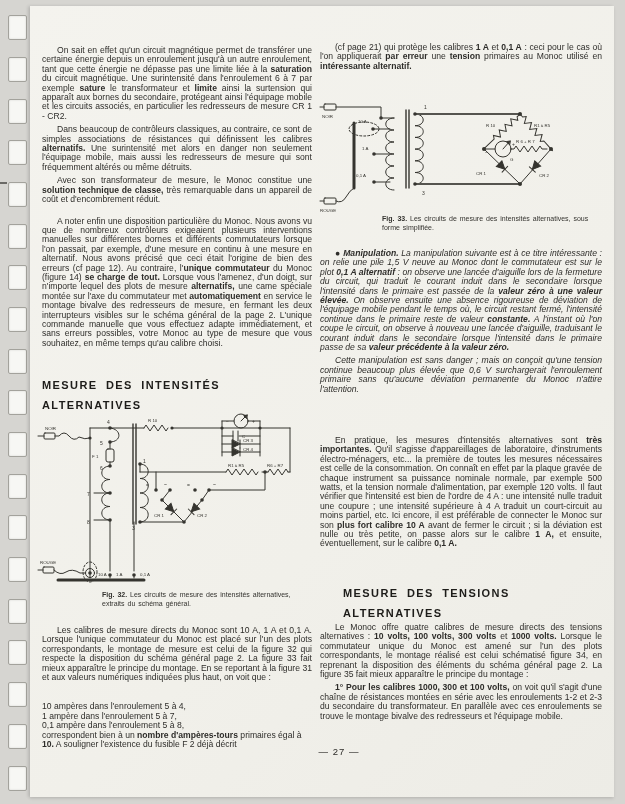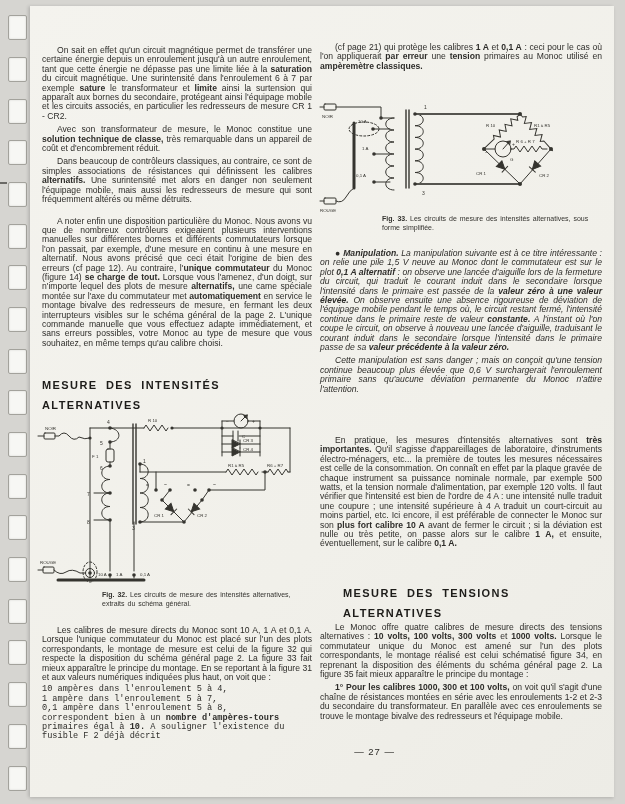--- a/index.html
+++ b/index.html
@@ -19,33 +19,33 @@
     background:#f7f7f4;border:1px solid #a3a29c;border-radius:2px;
     box-shadow:inset 0 0 2px rgba(0,0,0,.15);
   }
   .margin-mark{position:absolute;left:0;top:182px;width:7px;height:2px;background:#6b6a66;}
   
   .block{position:absolute;}
   .body{font-size:8.6px;line-height:9.4px;text-align:justify;margin:0 0 4px 0;text-indent:15px;}
   .body.nogap{margin-bottom:0;}
   .gap-top{margin-top:12px;}
   .line{font-size:8.6px;line-height:9.4px;margin:0;text-indent:0;text-align:left;}
-  .list-block{margin-top:3px;font-family:Liberation Mono, monospace;}
+  .list-block{margin-top:20px;}
   .ital{font-style:italic;}
   .b{font-weight:bold;}
   h2.sec{
     font-size:11px;font-weight:bold;letter-spacing:1.4px;word-spacing:4px;
     line-height:20px;margin:0;color:#1d1c19;
   }
   .fig-caption{
     font-size:7px;line-height:8.8px;text-align:left;color:#34332f;
     word-spacing:1px;
   }
   .page-number{
-    position:absolute;left:253px;top:740px;width:112px;text-align:right;
+    position:absolute;left:253px;top:740px;width:112px;text-align:center;
     font-size:9.5px;color:#2b2a27;letter-spacing:1px;
   }
   svg text{font-family:"Liberation Sans",sans-serif;fill:#35342f;}
   .lbl{font-size:5px;}
   .lbl-sm{font-size:4.4px;}
   
   .lc-text1{left:12px;top:40px;width:270px;}
   .lc-head {left:12px;top:369px;width:245px;}
   .fig32   {left:6px; top:406px;}
   .cap32   {left:72px;top:585px;width:212px;}
@@ -83,22 +83,22 @@
     <div class="hole" style="top:682px"></div>
     <div class="hole" style="top:724px"></div>
     <div class="hole" style="top:766px"></div>
   </div>
   <div class="margin-mark"></div>
 
   <div class="sheet">
 
     <div class="block lc-text1">
       <p class="body"><span>On sait en effet qu'un circuit magnétique permet de transférer une certaine énergie depuis un enroulement jusqu'à un autre enroulement, tant que cette énergie ne dépasse pas une limite liée à la </span><span class="b">saturation</span><span> du circuit magnétique. Une surintensité dans l'enroulement 6 à 7 par exemple </span><span class="b">sature</span><span> le transformateur et </span><span class="b">limite</span><span> ainsi la surtension qui apparaît aux bornes du secondaire, protégeant ainsi l'équipage mobile et les circuits associés, en particulier les redresseurs de mesure CR 1 - CR2.</span></p>
+      <p class="body"><span>Dans beaucoup de contrôleurs classiques, au contraire, ce sont de simples associations de résistances qui définissent les calibres </span><span class="b">alternatifs.</span><span> Une surintensité met alors en danger non seulement l'équipage mobile, mais aussi les redresseurs de mesure qui sont fréquemment altérés ou même détruits.</span></p>
       <p class="body"><span>Avec son transformateur de mesure, le Monoc constitue une </span><span class="b">solution technique de classe,</span><span> très remarquable dans un appareil de coût et d'encombrement réduit.</span></p>
-      <p class="body"><span>Dans beaucoup de contrôleurs classiques, au contraire, ce sont de simples associations de résistances qui définissent les calibres </span><span class="b">alternatifs.</span><span> Une surintensité met alors en danger non seulement l'équipage mobile, mais aussi les redresseurs de mesure qui sont fréquemment altérés ou même détruits.</span></p>
       <p class="body gap-top"><span>A noter enfin une disposition particulière du Monoc. Nous avons vu que de nombreux contrôleurs exigeaient plusieurs interventions manuelles sur différentes bornes et différents commutateurs lorsque l'on passait, par exemple, d'une mesure en continu à une mesure en alternatif. Nous avons précisé que ceci était l'origine de bien des erreurs (cf page 12). Au contraire, l'</span><span class="b">unique commutateur</span><span> du Monoc (figure 14) </span><span class="b">se charge de tout.</span><span> Lorsque vous l'amenez, d'un doigt, sur n'importe lequel des plots de mesure </span><span class="b">alternatifs,</span><span> une came spéciale montée sur l'axe du commutateur met </span><span class="b">automatiquement</span><span> en service le montage bivalve des redresseurs de mesure, en fermant les deux interrupteurs visibles sur le schéma général de la page 2. L'unique commande manuelle que vous effectuez adapte immédiatement, et sans erreurs possibles, votre Monoc au type de mesure que vous souhaitez, en même temps qu'au calibre choisi.</span></p>
     </div>
 
     <div class="block lc-head">
       <h2 class="sec">MESURE DES INTENSITÉS ALTERNATIVES</h2>
     </div>
 
     <svg class="block fig32" width="278" height="178" viewBox="0 0 278 178">
       <g stroke="#35342f" stroke-width="1" fill="none" stroke-linecap="round">
 
@@ -232,21 +232,21 @@
       <p class="body nogap"><span>Les calibres de mesure directs du Monoc sont 10 A, 1 A et 0,1 A. Lorsque l'unique commutateur du Monoc est placé sur l'un des plots correspondants, le montage de mesure est celui de la figure 32 qui respecte la disposition du schéma général page 2. La figure 33 fait mieux apparaître le principe du montage. En se reportant à la figure 31 et aux valeurs numériques indiquées plus haut, on voit que :</span></p>
       <div class="list-block">
         <p class="line">10 ampères dans l'enroulement 5 à 4,</p>
         <p class="line">1 ampère dans l'enroulement 5 à 7,</p>
         <p class="line">0,1 ampère dans l'enroulement 5 à 8,</p>
         <p class="line"><span>correspondent bien à un </span><span class="b">nombre d'ampères-tours</span><span> primaires égal à </span><span class="b">10.</span><span> A souligner l'existence du fusible F 2 déjà décrit</span></p>
       </div>
     </div>
 
     <div class="block rc-p1">
-      <p class="body nogap"><span>(cf page 21) qui protège les calibres </span><span class="b">1 A</span><span> et </span><span class="b">0,1 A</span><span> : ceci pour le cas où l'on appliquerait </span><span class="b">par erreur</span><span> une </span><span class="b">tension</span><span> primaires au Monoc utilisé en </span><span class="b">ampèremètre classiques.</span></p>
+      <p class="body nogap"><span>(cf page 21) qui protège les calibres </span><span class="b">1 A</span><span> et </span><span class="b">0,1 A</span><span> : ceci pour le cas où l'on appliquerait </span><span class="b">par erreur</span><span> une </span><span class="b">tension</span><span> primaires au Monoc utilisé en </span><span class="b">intéressante alternatif.</span></p>
     </div>
 
     <svg class="block fig33" width="286" height="120" viewBox="0 0 286 120">
       <g stroke="#35342f" stroke-width="1" fill="none" stroke-linecap="round">
 
         <path d="M2,11 h4"></path>
         <rect x="6" y="8" width="12" height="6" rx="1"></rect>
         <path d="M18,11 H63 V22 H76"></path>
 
         <path d="M36,27 V92" stroke-width="3"></path>

